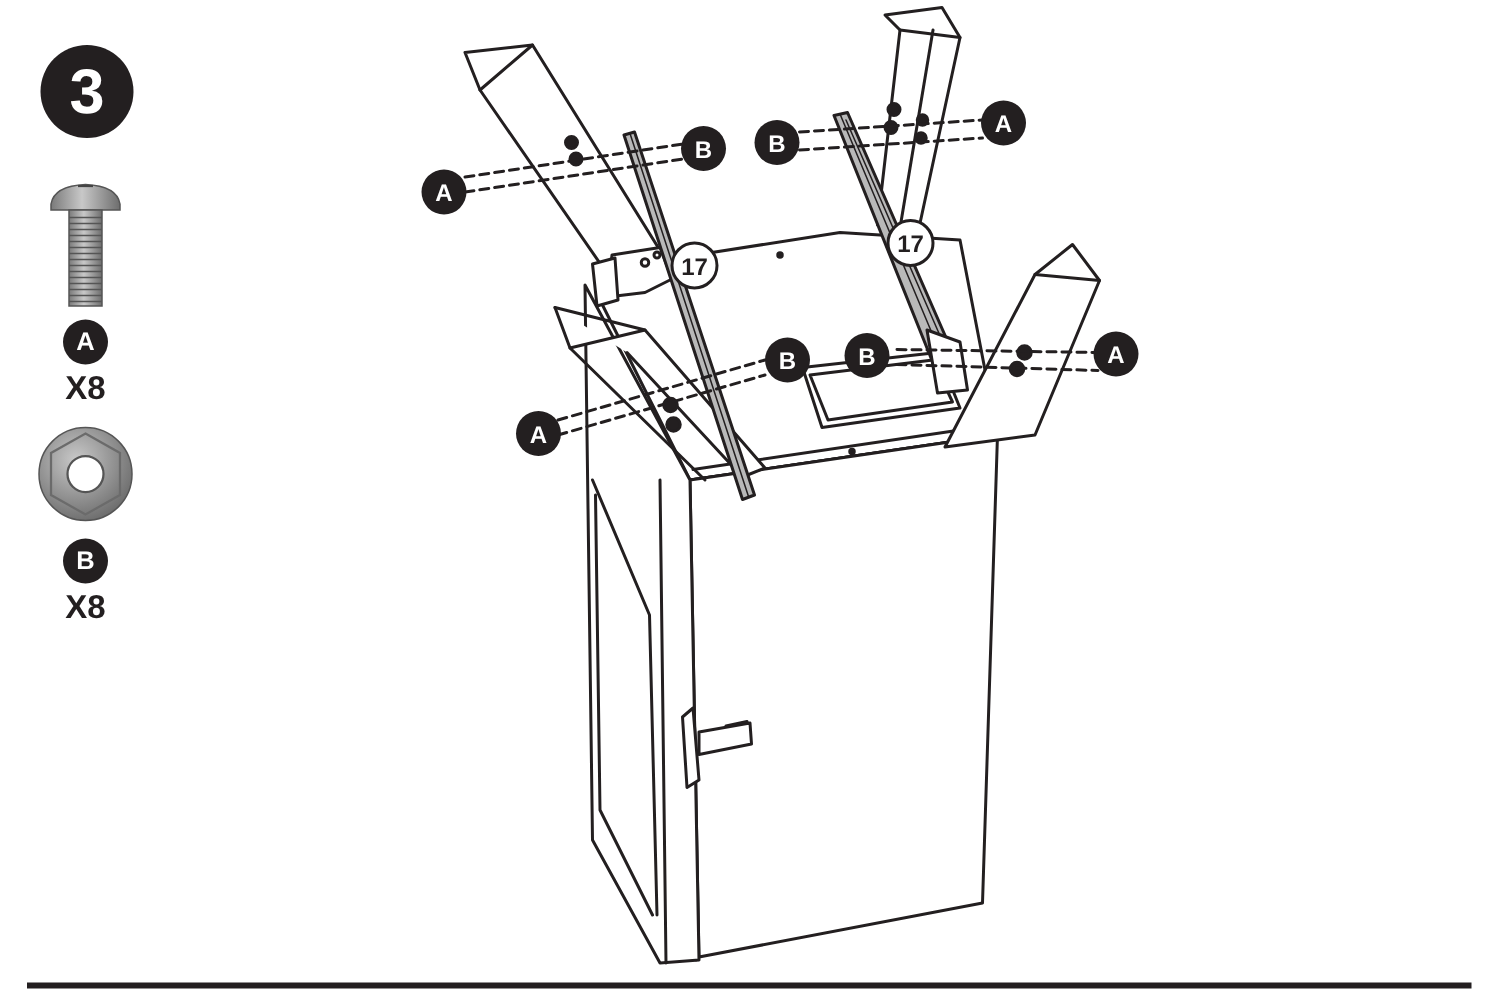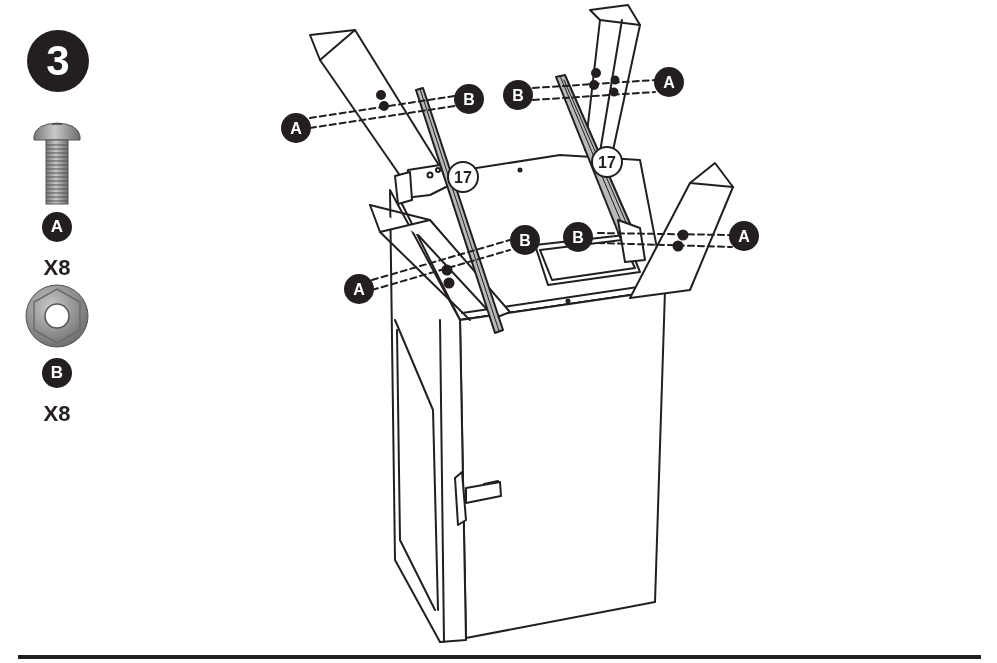--- a/index.html
+++ b/index.html
@@ -5,21 +5,21 @@
   html, body { margin: 0; padding: 0; background: #ffffff; }
   body { width: 997px; height: 663px; position: relative; overflow: hidden;
          font-family: "Liberation Sans", sans-serif; }
   .step-badge { position: absolute; left: 27px; top: 30px; width: 62px; height: 62px;
     border-radius: 50%; background: #231f20; color: #fff; font-weight: bold;
     font-size: 42px; display: flex; align-items: center; justify-content: center; }
   .part-col { position: absolute; left: 22px; width: 70px; text-align: center; }
   .part-badge { width: 30px; height: 30px; border-radius: 50%; background: #231f20; color: #fff;
     font-weight: bold; font-size: 17px; display: flex; align-items: center; justify-content: center;
     margin: 0 auto; }
-  .qty { font-weight: bold; font-size: 22px; color: #231f20; line-height: 24px; margin-top: 14px; }
+  .qty { font-weight: bold; font-size: 22px; color: #231f20; line-height: 24px; margin-top: 4px; }
   .illus { position: absolute; left: 0; top: 0; width: 997px; height: 663px; }
   .callout { font-family: "Liberation Sans", sans-serif; font-weight: bold; }
   .bottom-rule { position: absolute; left: 18px; top: 655px; width: 963px; height: 4px; background: #231f20; }
 </style>
 </head>
 <body>
 
 <div class="step-badge">3</div>
 
 <div class="part-col" style="top:118px">

